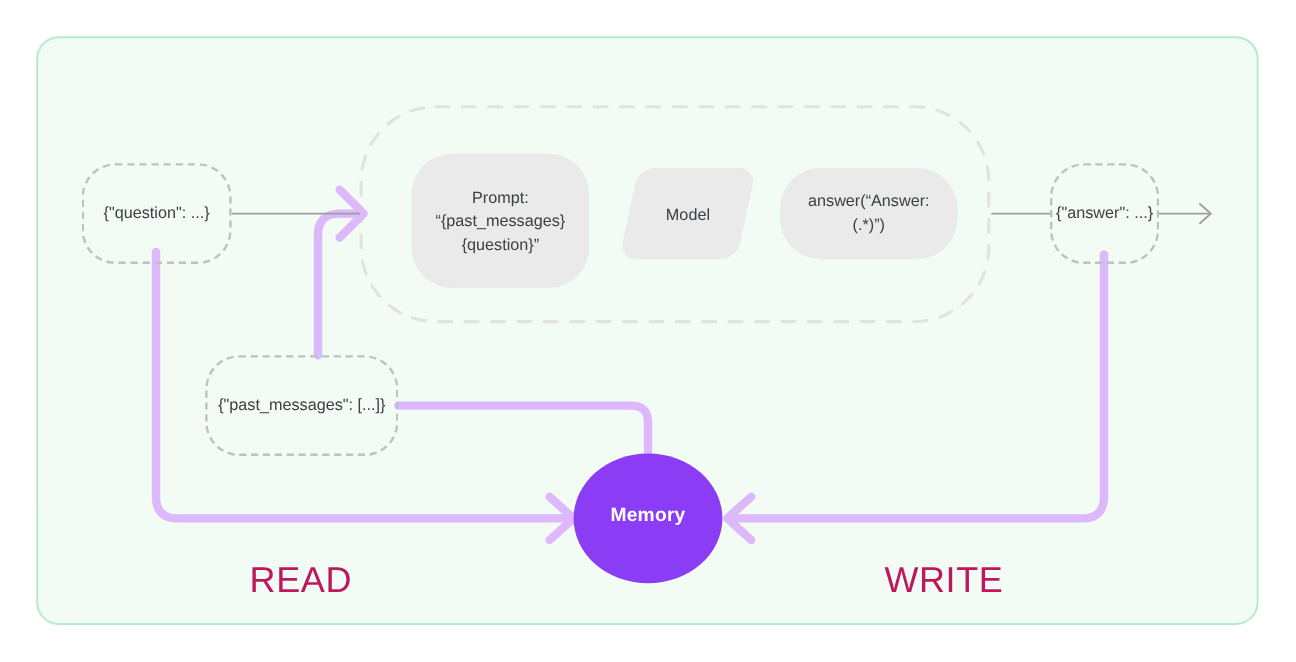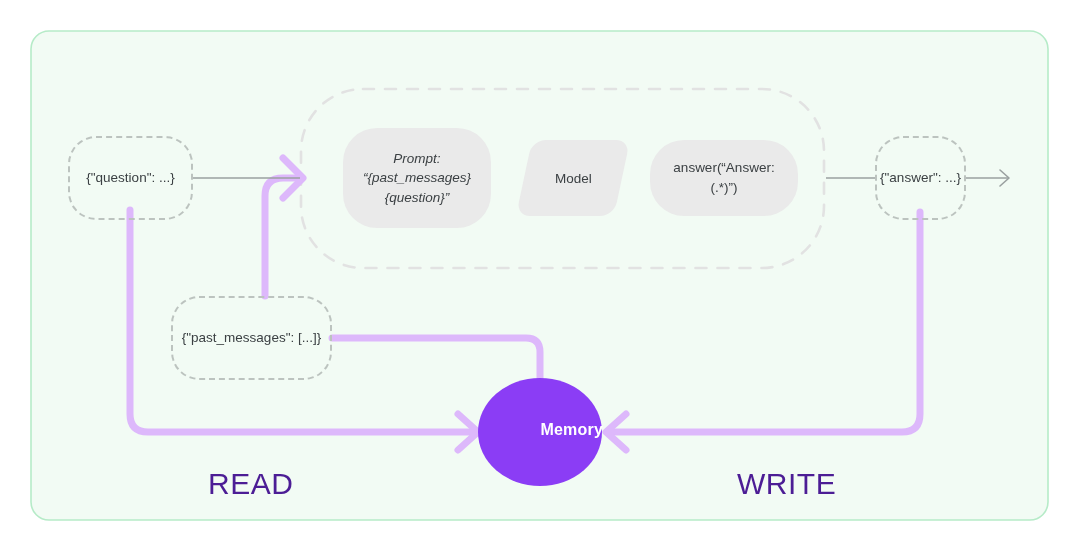--- a/index.html
+++ b/index.html
@@ -68,25 +68,25 @@
   }
   .memory-label {
     position: absolute;
     color: #ffffff;
     font-weight: bold;
     font-size: 16px;
     letter-spacing: 0.2px;
     left: 477px;
     top: 421px;
     width: 126px;
-    text-align: right;
+    text-align: center;
   }
   .rw-label {
     position: absolute;
-    color: #4c1d95;
+    color: #be185d;
     font-size: 30px;
     letter-spacing: 0.5px;
     white-space: nowrap;
   }
   #read-label { left: 208px; top: 467px; }
   #write-label { left: 737px; top: 467px; }
   .prompt-line { display: block; }
 </style>
 </head>
 <body>
@@ -125,21 +125,21 @@
   </div>
 
   <div class="node io-node" style="left:171px; top:296px; width:161px; height:84px;">
     <span>{"past_messages": [...]}</span>
   </div>
 
   <div class="node io-node" style="left:875px; top:136px; width:91px; height:84px;">
     <span>{"answer": ...}</span>
   </div>
 
-  <div class="node step-box" style="left:343px; top:128px; width:148px; height:100px;font-style:italic;">
+  <div class="node step-box" style="left:343px; top:128px; width:148px; height:112px;">
     <span>
       <span class="prompt-line">Prompt:</span>
       <span class="prompt-line">“{past_messages}</span>
       <span class="prompt-line">{question}”</span>
     </span>
   </div>
 
   <div class="node step-model" style="left:524px; top:140px; width:98px; height:76px;">
     <span>Model</span>
   </div>

